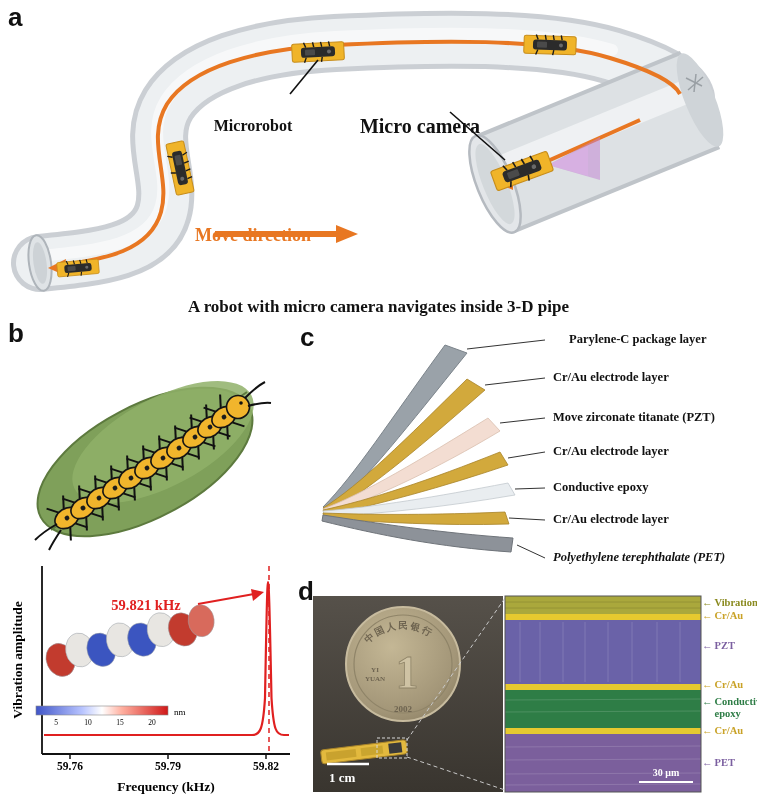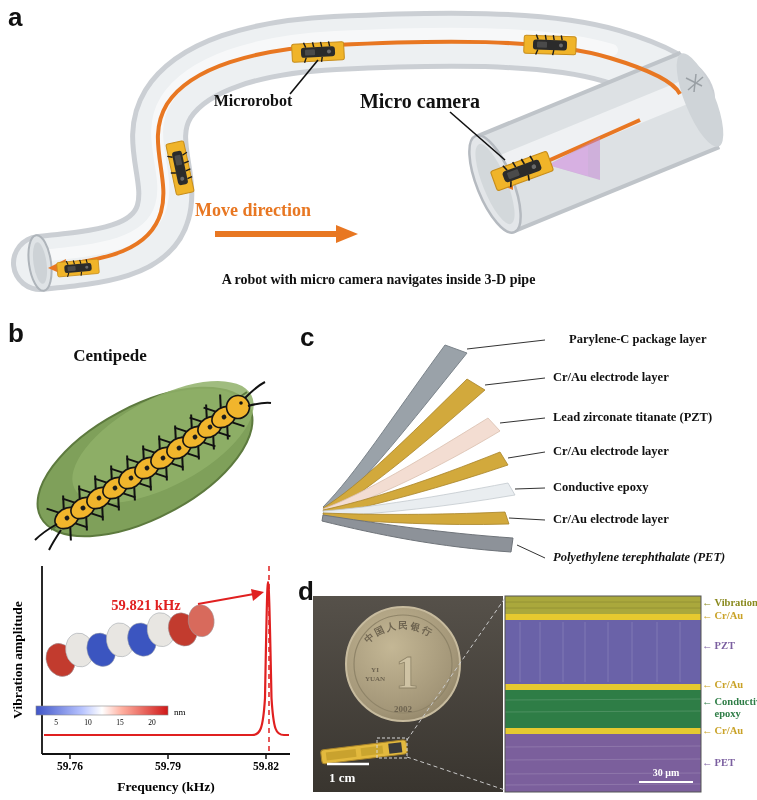--- a/index.html
+++ b/index.html
@@ -1,24 +1,24 @@
 <!DOCTYPE html>
 <html><head>
 <meta charset="utf-8">
 <style>
   html,body{margin:0;padding:0;background:#ffffff;}
   #fig{position:relative;width:757px;height:800px;background:#ffffff;overflow:hidden;
        font-family:"Liberation Serif",serif;}
   .abs{position:absolute;}
   .panel-letter{position:absolute;font-family:"Liberation Sans",sans-serif;
        font-weight:bold;font-size:26px;color:#111;}
-  .lbl{position:absolute;font-family:"Liberation Serif",serif;font-weight:bold;color:#111;}
+  .lbl{position:absolute;font-family:"Liberation Serif",serif;font-weight:bold;color:#111;margin-top:25px;}
   .center{text-align:center;}
   .orange{color:#E87722;}
-  .caption{font-size:14px;}
+  .caption{font-size:17px;}
   .clabel{position:absolute;left:553px;font-family:"Liberation Serif",serif;
        font-weight:bold;font-size:12.5px;color:#111;white-space:nowrap;}
   .dlabel{position:absolute;left:702px;width:56px;font-family:"Liberation Serif",serif;
        font-weight:bold;font-size:10.5px;line-height:1.12;display:flex;align-items:flex-start;}
   .dlabel .arr{margin-right:2px;}
   svg text{font-family:"Liberation Serif",serif;}
 </style>
 </head>
 <body>
 
@@ -96,21 +96,20 @@
       <polygon points="336,225 358,234 336,243" fill="#E87722"></polygon>
     </g>
   </svg>
 
   <div class="lbl center" style="left:188px;top:92px;width:130px;font-size:16px;">Microrobot</div>
   <div class="lbl center" style="left:350px;top:90px;width:140px;font-size:20px;">Micro camera</div>
   <div class="lbl center orange" style="left:148px;top:200px;width:210px;font-size:18px;">Move direction</div>
   <div class="lbl center caption" style="left:0;top:272px;width:757px;">A robot with micro camera navigates inside 3-D pipe</div>
 
   <div class="panel-letter" style="left:8px;top:318px;">b</div>
-  <div class="lbl center" style="left:40px;top:346px;width:140px;font-size:17px;">Centipede</div>
 
   <svg class="abs" style="left:15px;top:340px;" width="270" height="225" viewBox="0 0 270 225">
     <ellipse cx="130" cy="122" rx="118" ry="56" transform="rotate(-28 130 122)" fill="#7fa05a" stroke="#5d7a3e" stroke-width="2"></ellipse>
     <ellipse cx="148" cy="102" rx="100" ry="44" transform="rotate(-28 148 102)" fill="#8fb068" opacity="0.85"></ellipse>
     <path d="M 36 190 Q 130 122 232 52" fill="none" stroke="#5d7a3e" stroke-width="2"></path>
     <defs>
       <g id="cseg">
         <line x1="2" y1="-9" x2="9" y2="-21" stroke="#111" stroke-width="2"></line>
         <line x1="-4" y1="-9" x2="-12" y2="-19" stroke="#111" stroke-width="2"></line>
         <line x1="-2" y1="9" x2="-9" y2="21" stroke="#111" stroke-width="2"></line>
@@ -212,21 +211,21 @@
       <line x1="205" y1="98" x2="250" y2="93"></line>
       <line x1="213" y1="133" x2="250" y2="127"></line>
       <line x1="220" y1="164" x2="250" y2="163"></line>
       <line x1="214" y1="193" x2="250" y2="195"></line>
       <line x1="222" y1="220" x2="250" y2="233"></line>
     </g>
   </svg>
 
   <div class="clabel" style="top:332px;margin-left:16px;">Parylene-C package layer</div>
   <div class="clabel" style="top:370px;">Cr/Au electrode layer</div>
-  <div class="clabel" style="top:410px;">Lead zirconate titanate (PZT)</div>
+  <div class="clabel" style="top:410px;">Move zirconate titanate (PZT)</div>
   <div class="clabel" style="top:444px;">Cr/Au electrode layer</div>
   <div class="clabel" style="top:480px;">Conductive epoxy</div>
   <div class="clabel" style="top:512px;">Cr/Au electrode layer</div>
   <div class="clabel" style="top:550px;font-style:italic;">Polyethylene terephthalate (PET)</div>
 
   <div class="panel-letter" style="left:298px;top:576px;">d</div>
 
   <svg class="abs" style="left:305px;top:592px;" width="452" height="205" viewBox="0 0 452 205">
     <defs>
       <linearGradient id="photobg" x1="0" y1="0" x2="0" y2="1">

